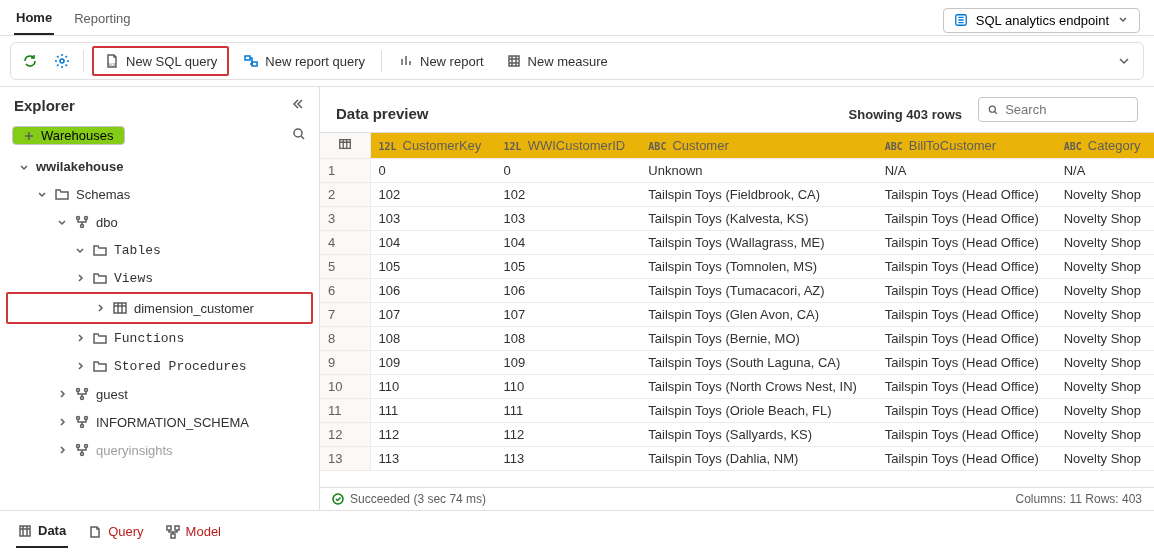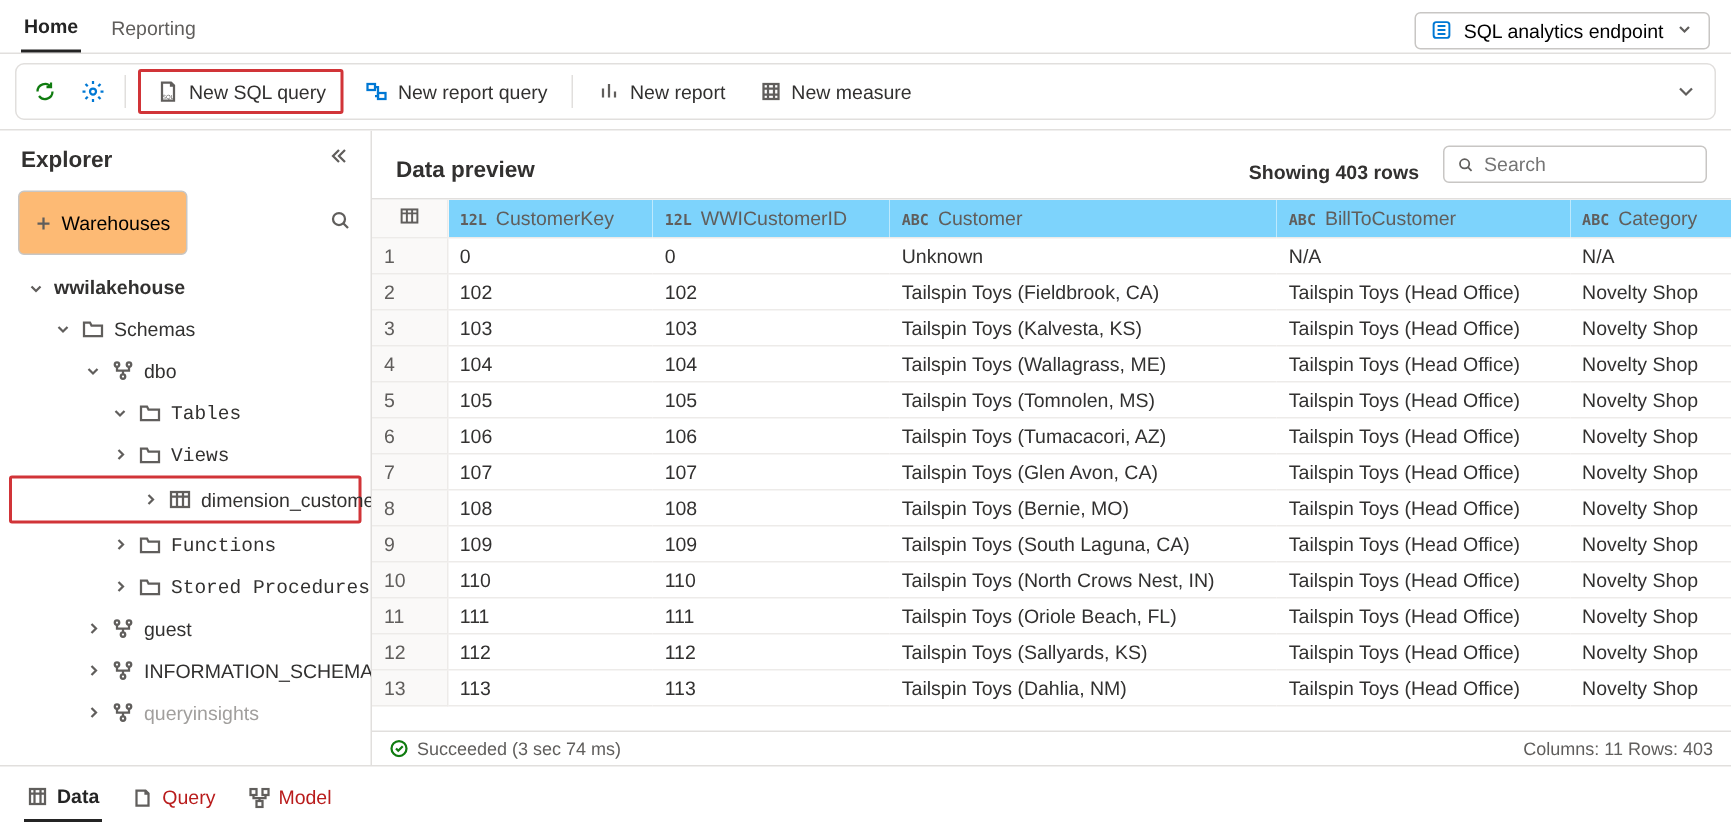--- a/index.html
+++ b/index.html
@@ -68,39 +68,39 @@
     .toolbar .more { margin-left:auto; }
     
     .workspace {
       flex: 1;
       display: flex;
       overflow: hidden;
       border-top: 1px solid #e1dfdd;
     }
     
     .explorer {
-      width: 248px;
+      width: 320px;
       border-right: 1px solid #e1dfdd;
       display: flex;
       flex-direction: column;
     }
     .exp-head {
       display: flex;
       align-items: center;
       padding: 10px 14px 8px;
       font-weight: 600;
       font-size: 15px;
     }
     .exp-head .collapse { margin-left:auto; cursor:pointer; }
     .exp-actions {
       display:flex; align-items:center; padding:4px 12px 8px; gap:10px;
     }
     .wh-btn {
-      border:1px solid #c8c6c4; border-radius:4px; background:#fdba74;
-      padding: 13px 10px; display:flex; align-items:center; gap:6px; cursor:pointer;
+      border:1px solid #c8c6c4; border-radius:4px; background:#84cc16;
+      padding: 1px 10px; display:flex; align-items:center; gap:6px; cursor:pointer;
       font-size:13px;
     }
     .exp-actions .srch { margin-left:auto; cursor:pointer; }
     .tree {
       flex:1; overflow:auto; position:relative;
     }
     .tnode {
       display:flex; align-items:center; gap:6px;
       padding:6px 0;
       cursor:pointer;
@@ -127,35 +127,35 @@
       flex-direction:column;
       overflow:hidden;
     }
     .pv-head {
       display:flex; align-items:flex-end; padding:10px 16px; gap:16px;
     }
     .pv-head .title { font-weight:600; font-size:15px; }
     .pv-head .rows { margin-left:auto; font-weight:600; }
     .pv-head .search-box {
       border:1px solid #c8c6c4; border-radius:4px; padding:4px 8px;
-      display:flex; align-items:center; gap:6px; width:176px;
+      display:flex; align-items:center; gap:6px; width:160px;
     }
     .pv-head .search-box input { border:none; outline:none; font-size:13px; width:100%; }
     .grid {
       flex:1; overflow:auto; border-top:1px solid #e1dfdd;
     }
     table { border-collapse:collapse; width:100%; font-size:13px; }
     th, td {
       border-bottom:1px solid #edebe9;
       padding:4px 8px;
       text-align:left;
       white-space:nowrap;
       height:24px;
     }
-    th { background:#7dd3fc; font-weight:400; color:#605e5c; position:sticky; top:0; }
+    th { background:#eab308; font-weight:400; color:#605e5c; position:sticky; top:0; }
     th .typei { font-family:monospace; font-size:10px; font-weight:700; color:#605e5c; margin-right:6px;}
     td.rownum, th.rownum {
       width:50px; text-align:left; background:#faf9f8; color:#605e5c;
       border-right:1px solid #edebe9;
     }
     th.rownum { text-align:center; }
     th:first-child { border-right:1px solid #edebe9;}
     .pv-status {
       display:flex; align-items:center; padding:4px 12px;
       border-top:1px solid #e1dfdd; font-size:12px; color:#605e5c;

